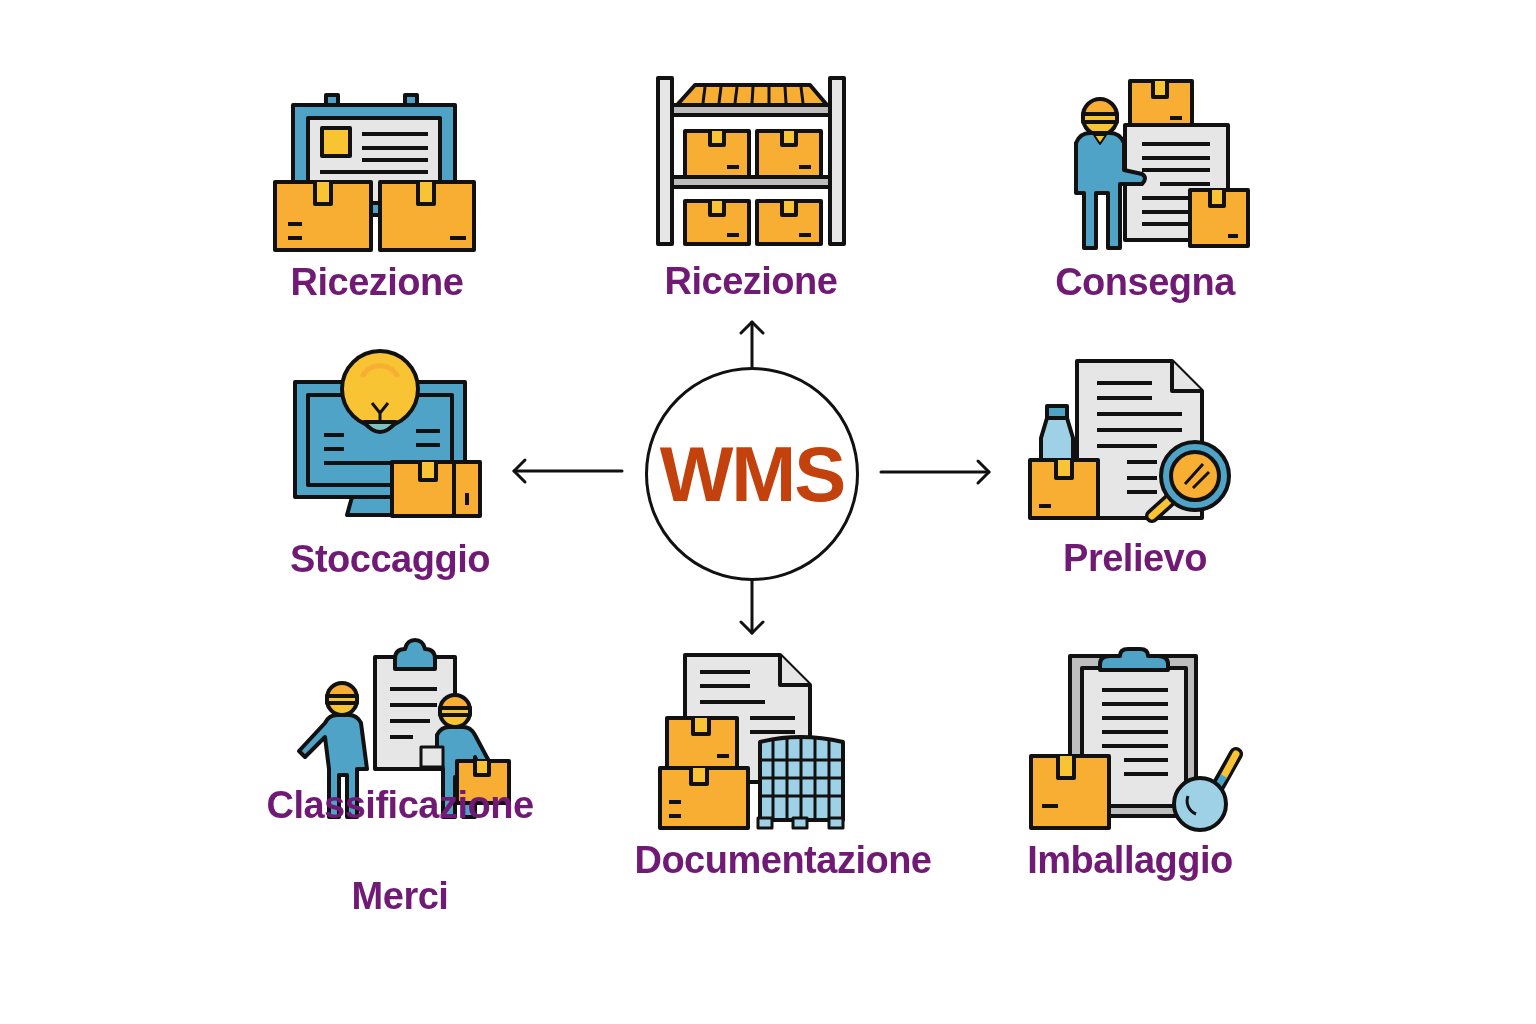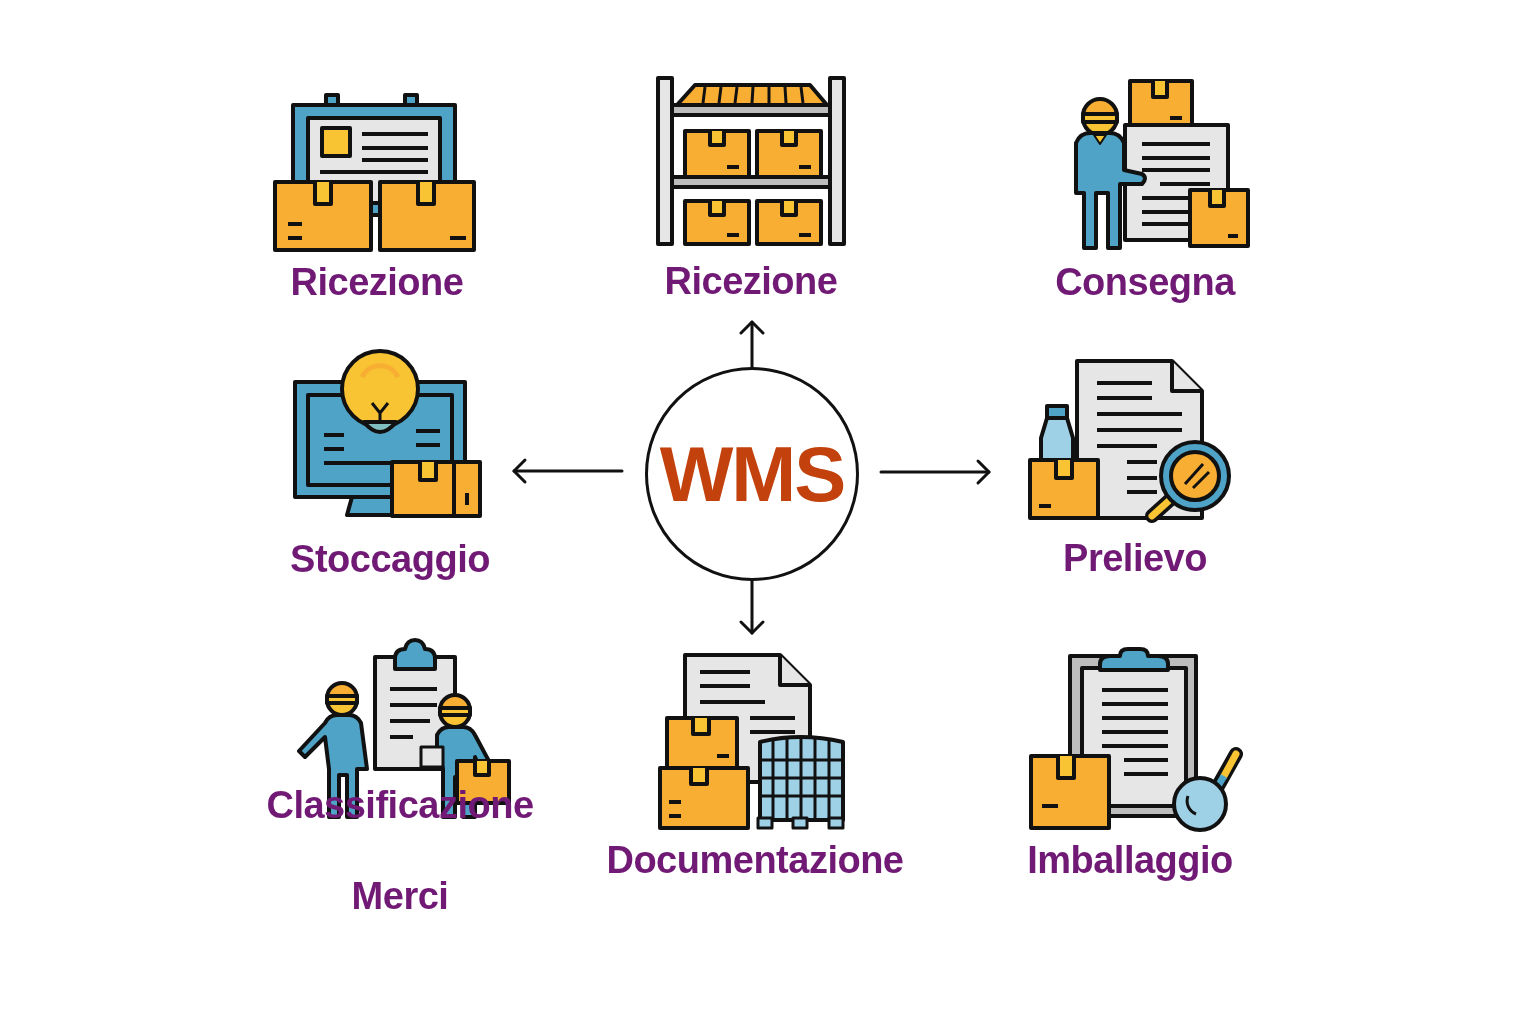--- a/index.html
+++ b/index.html
@@ -229,21 +229,21 @@
         <line x1="174" y1="88" x2="174" y2="168"></line>
         <line x1="105" y1="108" x2="188" y2="108"></line>
           <line x1="105" y1="126" x2="188" y2="126"></line>
         <line x1="105" y1="144" x2="188" y2="144"></line>
       </g>
       <rect x="103" y="166" width="14" height="10" fill="#9ED0E6" stroke-width="3"></rect>
       <rect x="138" y="166" width="14" height="10" fill="#9ED0E6" stroke-width="3"></rect>
       <rect x="174" y="166" width="14" height="10" fill="#9ED0E6" stroke-width="3"></rect>
     </g>
   </svg>
-  <div class="label" style="left:590px;top:840px;width:330px">Documentazione</div>
+  <div class="label" style="left:618px;top:840px;width:330px">Documentazione</div>
 </div>
 
 <div class="node">
   <svg style="left:1028px;top:646px" width="218" height="186" viewBox="0 0 218 186">
     <g stroke="#111" stroke-width="4" stroke-linejoin="round">
       <rect x="42" y="10" width="126" height="160" fill="#BDBDBD"></rect>
       <rect x="54" y="22" width="104" height="138" fill="#E6E6E6"></rect>
       <path d="M72 18 Q72 10 82 10 H92 Q92 3 100 3 H112 Q120 3 120 10 H130 Q140 10 140 18 V24 H72 Z" fill="#4FA3C7"></path>
       <line x1="74" y1="44" x2="140" y2="44"></line>
       <line x1="74" y1="58" x2="140" y2="58"></line>

